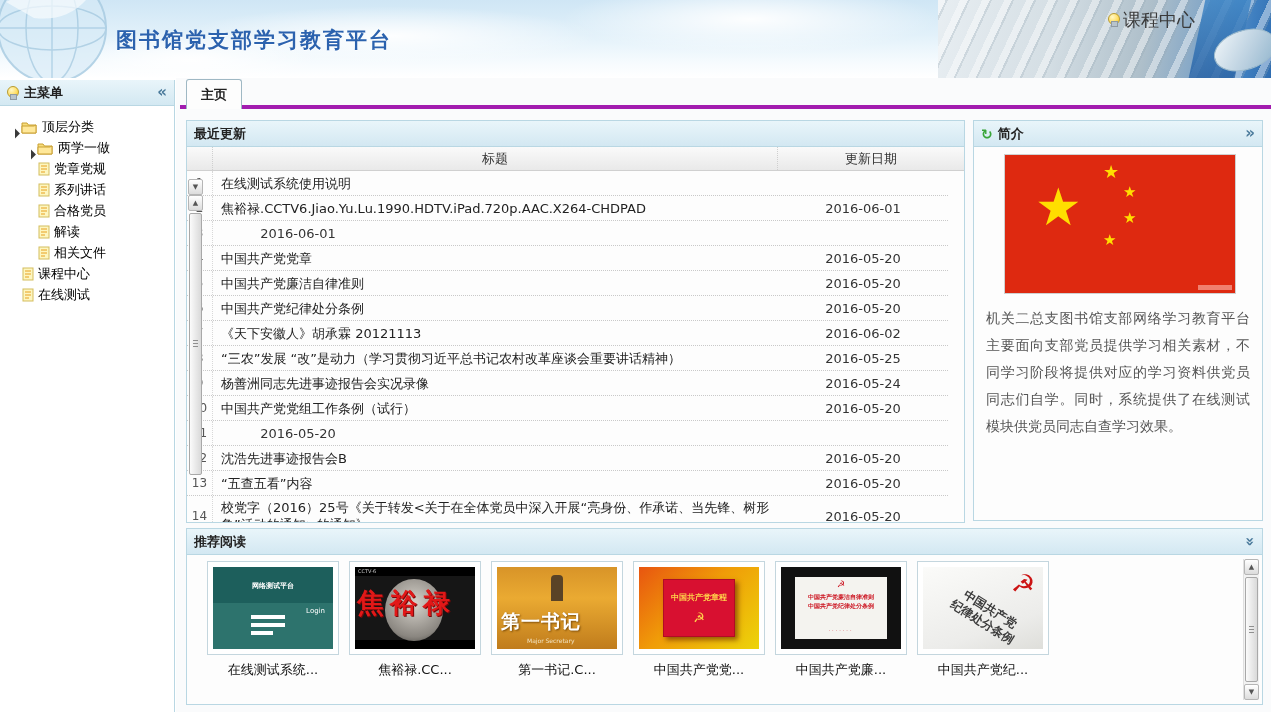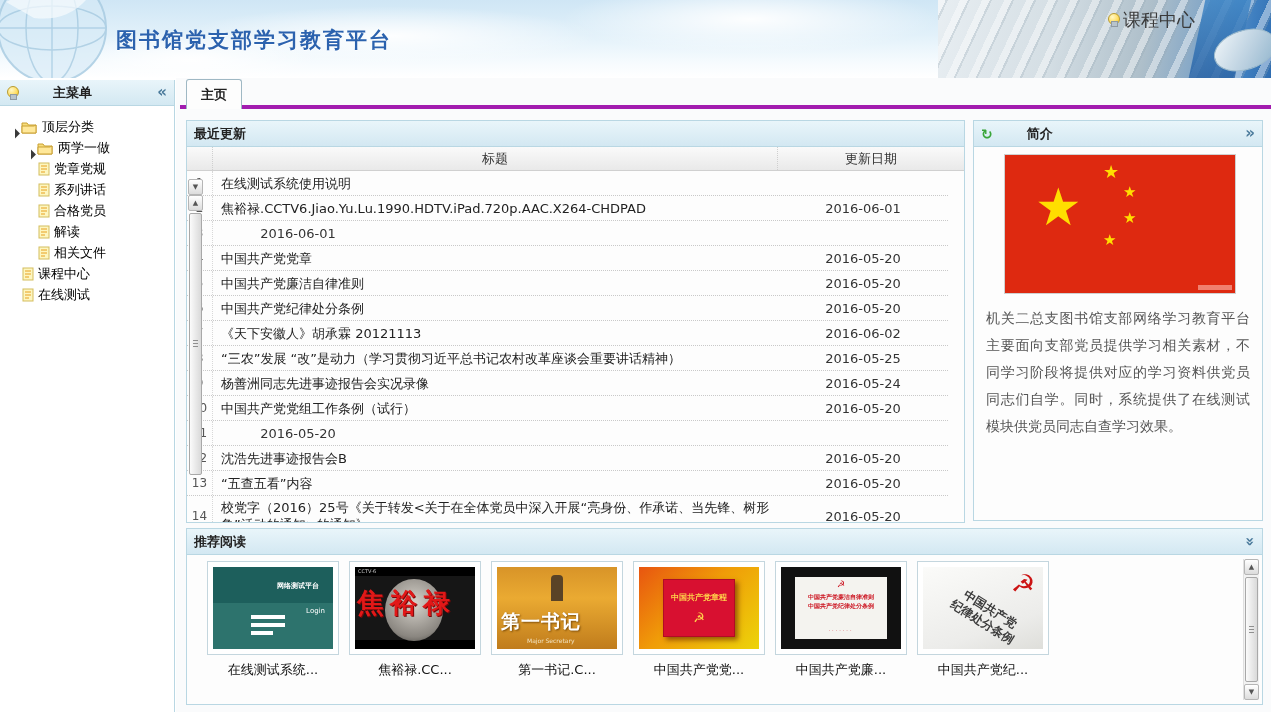--- a/index.html
+++ b/index.html
@@ -26,21 +26,21 @@
     font-size:18px; color:#3a3a3a; cursor:pointer; }
 
   .bulb { display:inline-block; width:11px; height:14px; position:relative; }
   .bulb::before { content:""; position:absolute; left:0; top:0; width:10px; height:10px; border-radius:50%;
     background:radial-gradient(circle at 35% 30%, #fff8c8, #ffd84d 70%, #e8b020); border:1px solid #b89b30; }
   .bulb::after { content:""; position:absolute; left:3px; bottom:0; width:5px; height:4px; background:#b8c4cc; border:1px solid #8f9aa2; }
 
   
   .sidebar { position:absolute; left:0; top:80px; width:175px; bottom:0; background:#fff; border-right:1px solid #b9d7e3; }
   .panel-hd { height:26px; background:linear-gradient(180deg,#e9f5fa 0%,#d3e8f2 100%);
-    border-bottom:1px solid #b9d7e3; display:flex; align-items:center; padding:0 7px; font-size:13px; font-weight:bold; color:#222;gap:29px; }
+    border-bottom:1px solid #b9d7e3; display:flex; align-items:center; padding:0 7px; font-size:13px; font-weight:bold; color:#222; }
   .panel-hd .spacer { flex:1; }
   .chev { color:#4a7a9b; font-size:15px; font-weight:bold; cursor:pointer; line-height:1; }
   .chev-down { display:inline-block; transform:rotate(90deg); }
 
   .tree { padding:10px 4px 0 6px; font-size:13px; color:#000; }
   .tree-row { height:21px; display:flex; align-items:center; cursor:pointer; white-space:nowrap; }
   .tw { display:inline-block; width:15px; flex:0 0 15px; position:relative; }
   .tri { position:absolute; left:3px; top:-3px; width:0; height:0;
     border-left:7px solid transparent; border-top:7px solid transparent; border-bottom:7px solid #3a3a3a; transform:rotate(-45deg); }
   .ticon { margin-right:4px; display:inline-flex; }
@@ -94,21 +94,21 @@
   
   .p-reco { left:10px; top:450px; width:1077px; height:177px; }
   .reco-body { position:absolute; inset:26px 0 0 0; background:#fdfdfd; }
   .reco-scroll { position:absolute; right:3px; top:4px; bottom:4px; width:16px; }
   .card { position:absolute; top:6px; width:132px; height:94px; background:#fff; border:1px solid #c4d6de; padding:5px; }
   .card .img { width:120px; height:82px; position:relative; overflow:hidden; }
   .card-label { position:absolute; top:106px; width:132px; text-align:center; font-size:13px; color:#111; cursor:pointer; }
 
   
   .th1 { background:linear-gradient(180deg,#1d5f5c 0 44%,#2d736d 44% 100%); }
-  .th1 .t { position:absolute; top:14px; width:100%; text-align:center; color:#fff; font-size:7px; font-weight:bold;margin-left:25px; }
+  .th1 .t { position:absolute; top:14px; width:100%; text-align:center; color:#fff; font-size:7px; font-weight:bold; }
   .th1 .lg { position:absolute; right:8px; top:40px; color:#fff; font-size:7px; }
   .th1 .f { position:absolute; left:38px; background:#fff; width:34px; height:4px; }
   .th2 { background:#161616; }
   .th2 .bar { position:absolute; left:0; right:0; height:9px; background:#000; }
   .th2 .tv { position:absolute; left:3px; top:1px; color:#cfcfcf; font-size:5px; }
   .th2 .face { position:absolute; left:30px; top:12px; width:58px; height:62px; border-radius:50%;
     background:radial-gradient(circle at 50% 40%, #d8d4cc, #8a8680 70%, #3a3834); }
   .th2 .cal { position:absolute; left:2px; top:18px; width:118px; color:#e21818; font-size:27px; font-weight:bold;
     letter-spacing:6px; text-shadow:1px 1px 0 #7a0808; }
   .th3 { background:linear-gradient(180deg,#d89428 0%,#eaaa32 38%,#c07c1c 100%); }

